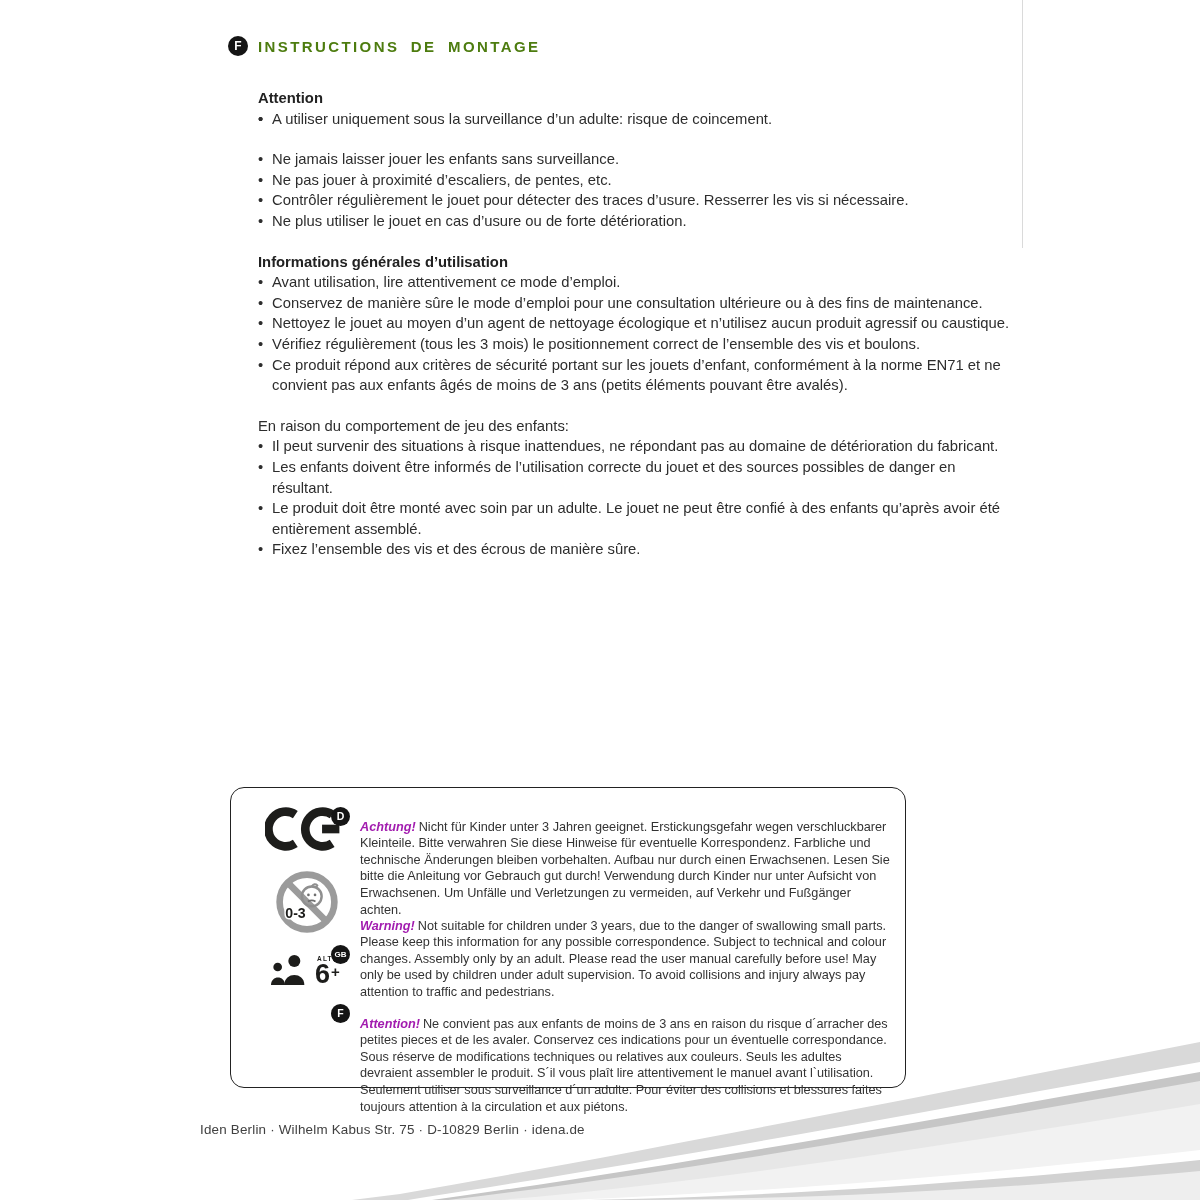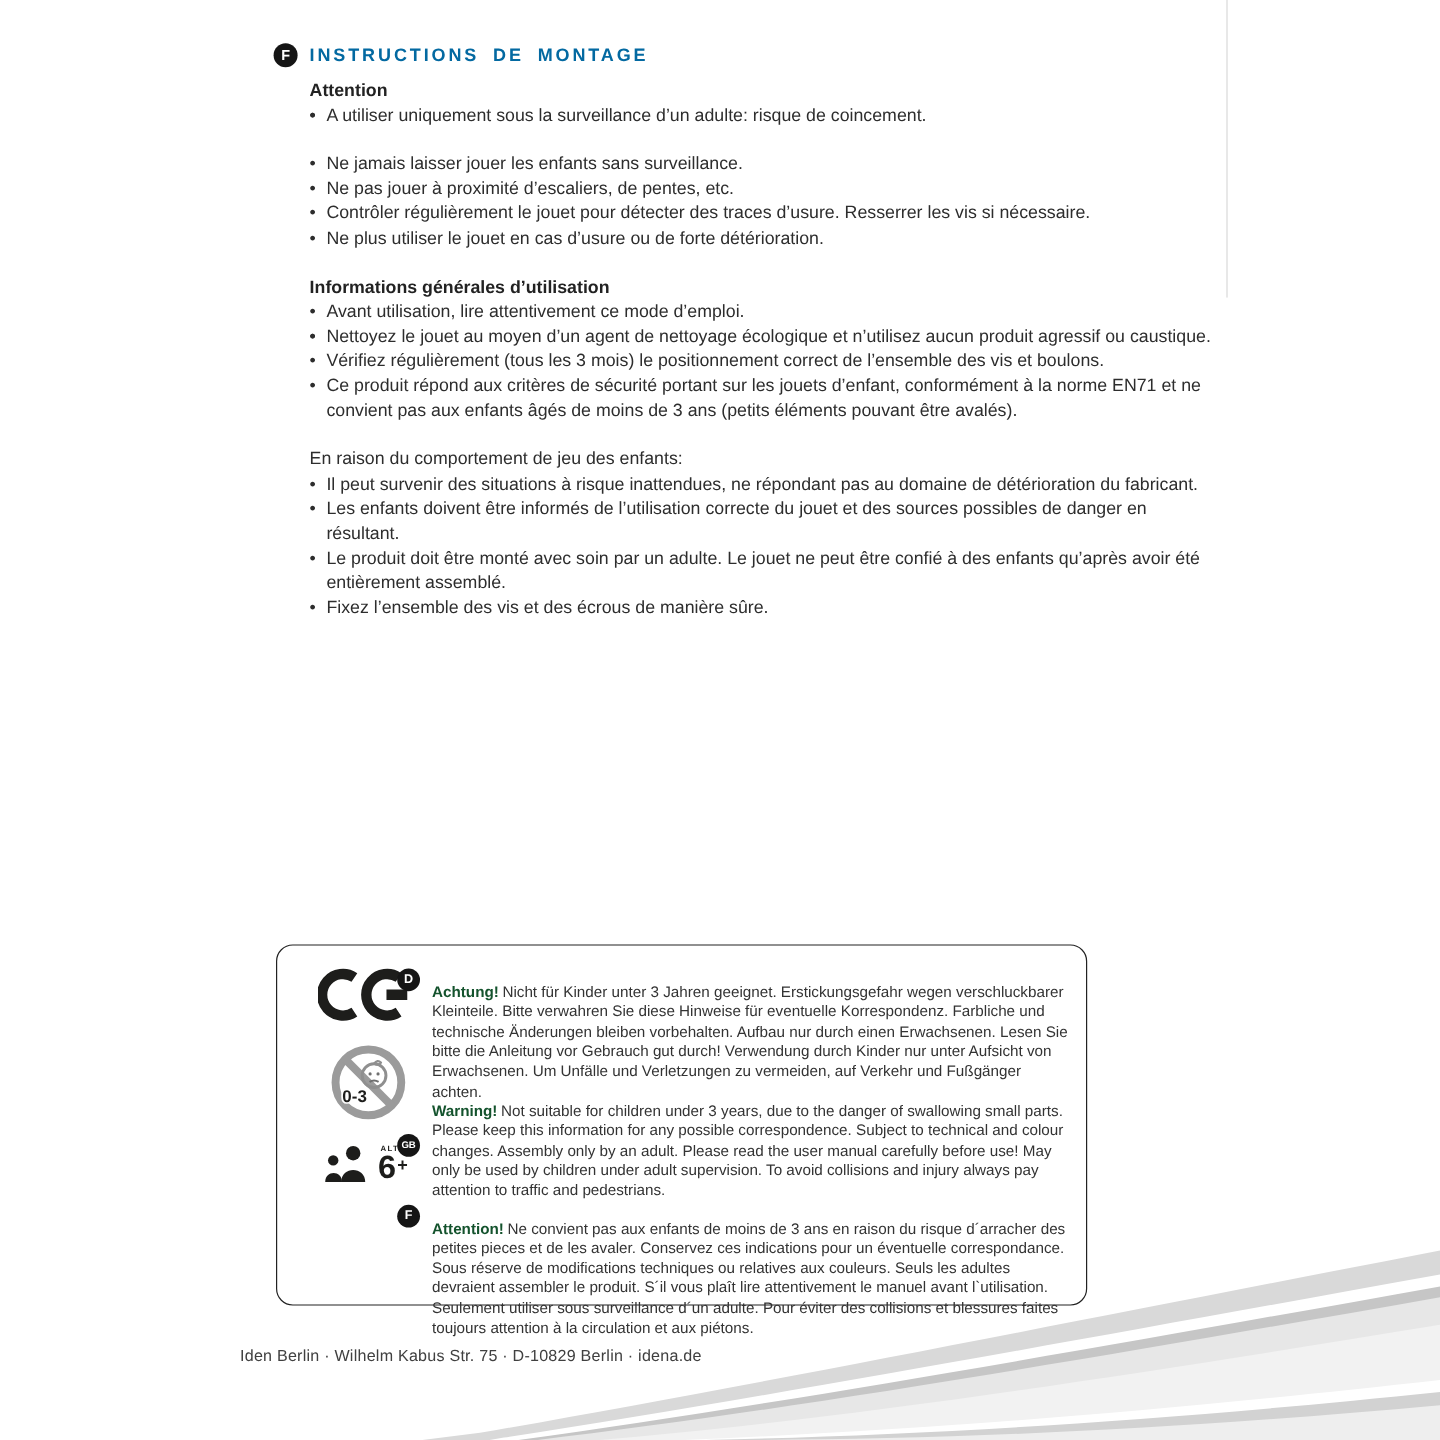--- a/index.html
+++ b/index.html
@@ -7,23 +7,23 @@
     position:relative;width:1200px;height:1200px;background:#ffffff;overflow:hidden;
     font-family:"Liberation Sans",sans-serif;color:#2d2d2d;
   }
   
   .title-row{position:absolute;left:228px;top:36px;display:flex;align-items:center;gap:10px;}
   .lang-badge{
     width:20px;height:20px;border-radius:50%;background:#151515;color:#fff;
     display:flex;align-items:center;justify-content:center;
     font-weight:bold;font-size:12px;flex:0 0 auto;line-height:1;
   }
-  .page-title{font-size:15px;font-weight:bold;letter-spacing:2.4px;word-spacing:5px;color:#0369a1;}
+  .page-title{font-size:15px;font-weight:bold;letter-spacing:2.4px;word-spacing:5px;color:#4d7c0f;}
   
-  .content{position:absolute;left:258px;top:66px;width:762px;font-size:14.8px;line-height:20.6px;}
+  .content{position:absolute;left:258px;top:88px;width:762px;font-size:14.8px;line-height:20.6px;}
   .section + .section{margin-top:20px;}
   .section h3{margin:0;font-size:14.8px;font-weight:bold;color:#222;}
   .section .intro{margin:0;}
   .section ul{margin:0;padding:0;list-style:none;}
   .section li{position:relative;padding-left:14px;}
   .section .bullet{position:absolute;left:0;top:0;}
   
   .safety-box{
     position:absolute;left:230px;top:787px;width:676px;height:301px;
     border:1.6px solid #222;border-radius:14px;box-sizing:border-box;background:#fff;
@@ -33,21 +33,21 @@
   .age-restriction{display:block;margin:16px 0 0 10px;}
   .age-reco{display:flex;align-items:flex-end;gap:6px;margin:16px 0 0 6px;}
   .age-label-wrap{line-height:1;}
   .alter-label{display:block;font-size:6.5px;font-weight:bold;letter-spacing:1.2px;color:#1d1d1b;margin:0 0 1px 2px;}
   .age-value{font-size:27px;font-weight:bold;color:#1d1d1b;line-height:0.85;}
   .age-plus{font-size:15px;font-weight:bold;vertical-align:6px;margin-left:1px;}
   .warn-row{position:absolute;left:100px;width:560px;display:flex;gap:10px;align-items:flex-start;}
   .warn-row .lang-badge{width:19px;height:19px;font-size:10.5px;margin-top:1px;}
   .warn-row .lang-badge.small{font-size:8px;margin-top:40px;}
   .warn-text{flex:1;font-size:12.7px;line-height:16.6px;color:#333;}
-  .warn-text .lead{font-weight:bold;margin-right:3px;color:#14532d;}
+  .warn-text .lead{font-weight:bold;margin-right:3px;color:#a21caf;font-style:italic;}
   .row-d{top:18px;} .row-gb{top:117px;} .row-f{top:215px;}
   
   .footer{position:absolute;left:200px;top:1122px;font-size:13.4px;color:#404040;letter-spacing:0.2px;}
   
   .edge-line{position:absolute;left:1022px;top:0;width:1px;height:248px;background:#dadada;}
   .swoosh{position:absolute;left:0;top:1008px;width:1200px;height:192px;display:block;}
 </style>
 </head>
 <body>
 
@@ -71,21 +71,21 @@
           <li><span class="bullet">•</span><span>Ne jamais laisser jouer les enfants sans surveillance.</span></li>
           <li><span class="bullet">•</span><span>Ne pas jouer à proximité d’escaliers, de pentes, etc.</span></li>
           <li><span class="bullet">•</span><span>Contrôler régulièrement le jouet pour détecter des traces d’usure. Resserrer les vis si nécessaire.</span></li>
           <li><span class="bullet">•</span><span>Ne plus utiliser le jouet en cas d’usure ou de forte détérioration.</span></li>
         </ul>
       </section>
       <section class="section">
         <h3>Informations générales d’utilisation</h3>
         <ul>
           <li><span class="bullet">•</span><span>Avant utilisation, lire attentivement ce mode d’emploi.</span></li>
-          <li><span class="bullet">•</span></li>
+          <li><span class="bullet">•</span><span>Conservez de manière sûre le mode d’emploi pour une consultation ultérieure ou à des fins de maintenance.</span></li>
           <li><span class="bullet">•</span><span>Nettoyez le jouet au moyen d’un agent de nettoyage écologique et n’utilisez aucun produit agressif ou caustique.</span></li>
           <li><span class="bullet">•</span><span>Vérifiez régulièrement (tous les 3 mois) le positionnement correct de l’ensemble des vis et boulons.</span></li>
           <li><span class="bullet">•</span><span>Ce produit répond aux critères de sécurité portant sur les jouets d’enfant, conformément à la norme EN71 et ne convient pas aux enfants âgés de moins de 3 ans (petits éléments pouvant être avalés).</span></li>
         </ul>
       </section>
       <section class="section">
         <p class="intro">En raison du comportement de jeu des enfants:</p>
         <ul>
           <li><span class="bullet">•</span><span>Il peut survenir des situations à risque inattendues, ne répondant pas au domaine de détérioration du fabricant.</span></li>
           <li><span class="bullet">•</span><span>Les enfants doivent être informés de l’utilisation correcte du jouet et des sources possibles de danger en résultant.</span></li>

